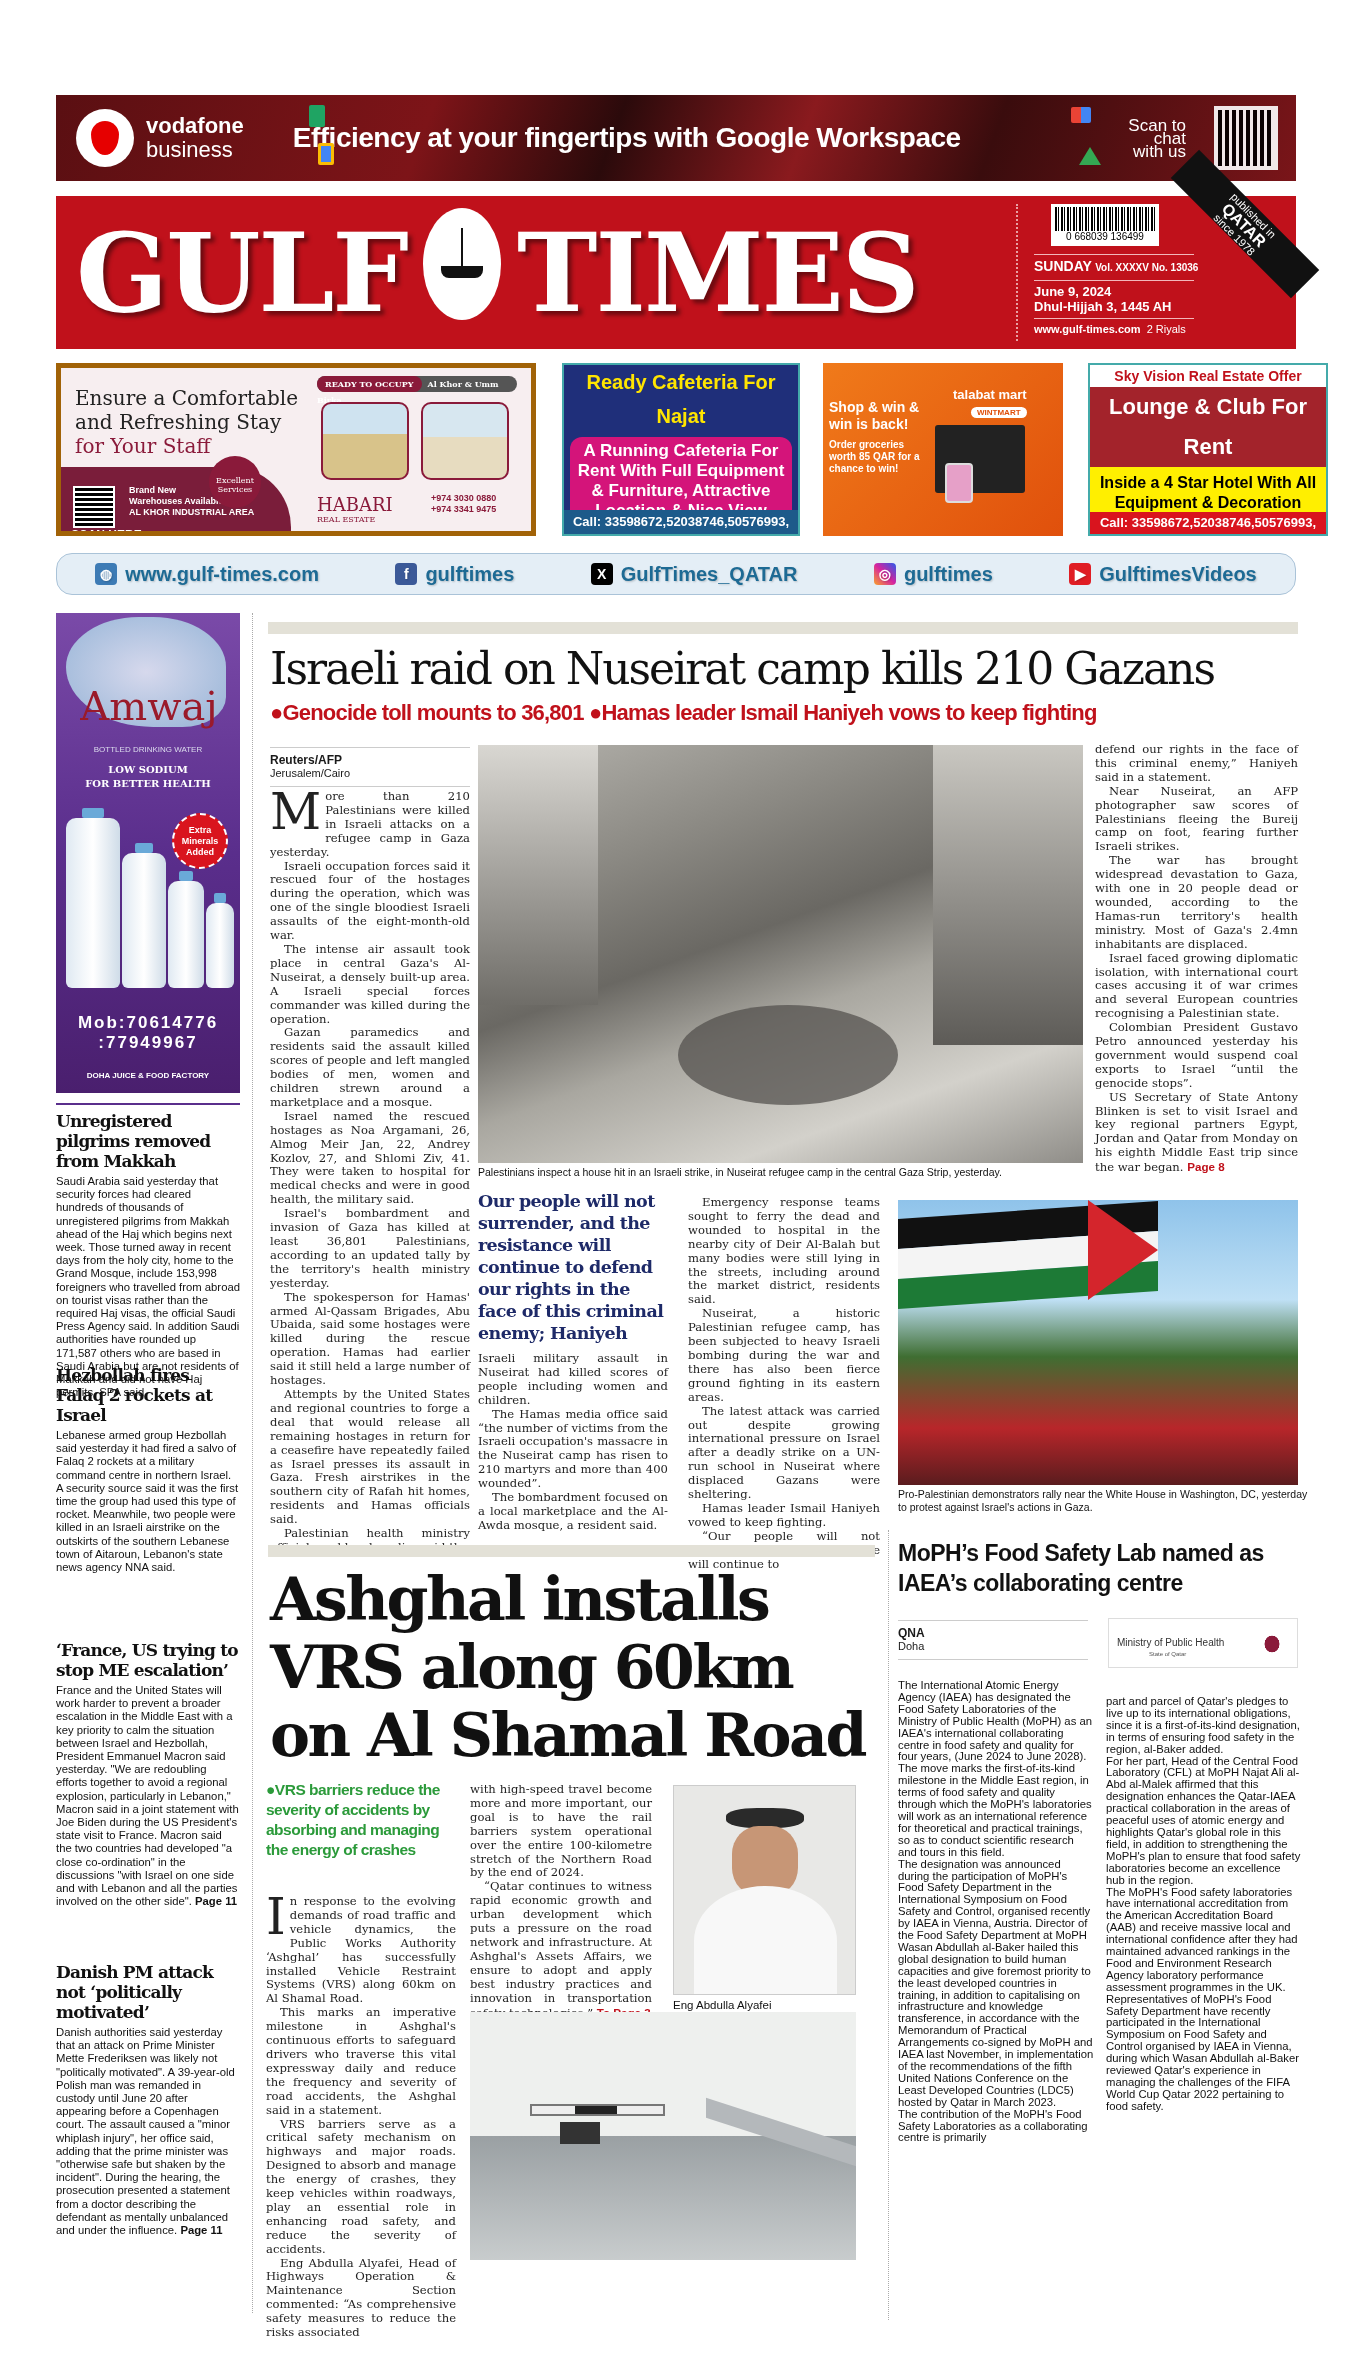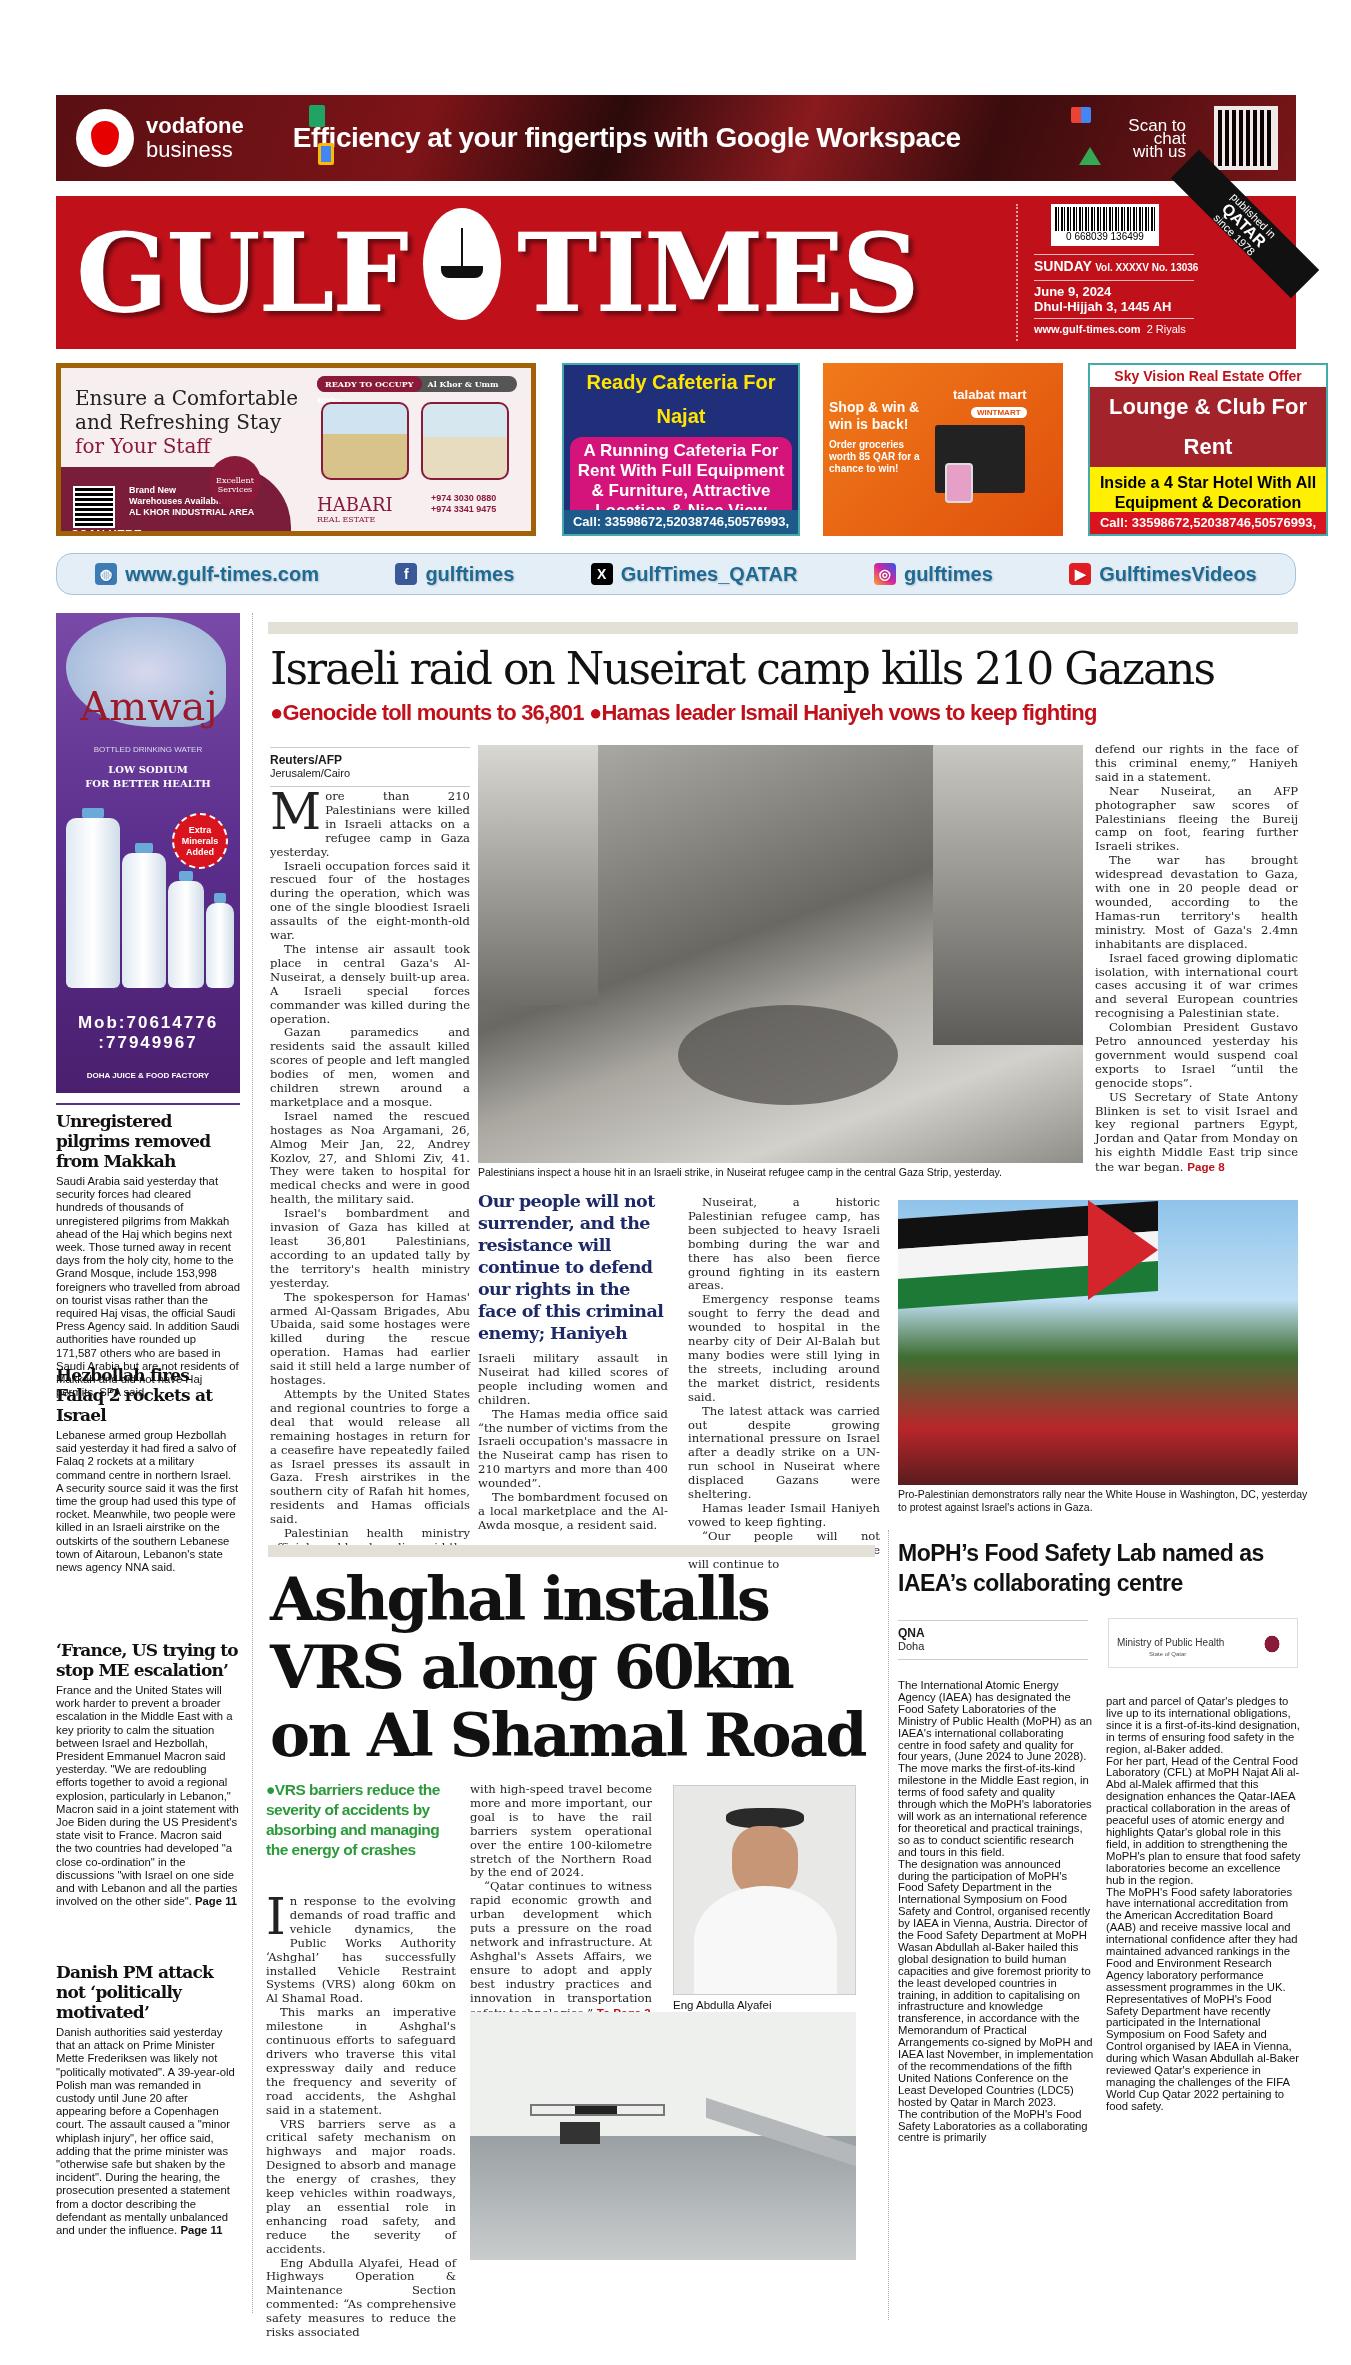--- a/index.html
+++ b/index.html
@@ -294,22 +294,22 @@
 <div class="cap" style="left:478px;top:1166px;width:605px;white-space:nowrap">Palestinians inspect a house hit in an Israeli strike, in Nuseirat refugee camp in the central Gaza Strip, yesterday.</div>
 
 <div class="pull" style="left:478px;top:1190px;width:190px">Our people will not surrender, and the resistance will continue to defend our rights in the face of this criminal enemy; Haniyeh</div>
 <div class="col" style="left:478px;top:1352px;width:190px">
   <p class="first">Israeli military assault in Nuseirat had killed scores of people including women and children.</p>
   <p>The Hamas media office said “the number of victims from the Israeli occupation's massacre in the Nuseirat camp has risen to 210 martyrs and more than 400 wounded”.</p>
   <p>The bombardment focused on a local marketplace and the Al-Awda mosque, a resident said.</p>
 </div>
 
 <div class="col" style="left:688px;top:1196px;width:192px">
+  <p>Emergency response teams sought to ferry the dead and wounded to hospital in the nearby city of Deir Al-Balah but many bodies were still lying in the streets, including around the market district, residents said.</p>
   <p>Nuseirat, a historic Palestinian refugee camp, has been subjected to heavy Israeli bombing during the war and there has also been fierce ground fighting in its eastern areas.</p>
-  <p>Emergency response teams sought to ferry the dead and wounded to hospital in the nearby city of Deir Al-Balah but many bodies were still lying in the streets, including around the market district, residents said.</p>
   <p>The latest attack was carried out despite growing international pressure on Israel after a deadly strike on a UN-run school in Nuseirat where displaced Gazans were sheltering.</p>
   <p>Hamas leader Ismail Haniyeh vowed to keep fighting.</p>
   <p>“Our people will not surrender, and the resistance will continue to</p>
 </div>
 
 <div class="col" style="left:1095px;top:743px;width:203px">
   <p class="first">defend our rights in the face of this criminal enemy,” Haniyeh said in a statement.</p>
   <p>Near Nuseirat, an AFP photographer saw scores of Palestinians fleeing the Bureij camp on foot, fearing further Israeli strikes.</p>
   <p>The war has brought widespread devastation to Gaza, with one in 20 people dead or wounded, according to the Hamas-run territory's health ministry. Most of Gaza's 2.4mn inhabitants are displaced.</p>
   <p>Israel faced growing diplomatic isolation, with international court cases accusing it of war crimes and several European countries recognising a Palestinian state.</p>

